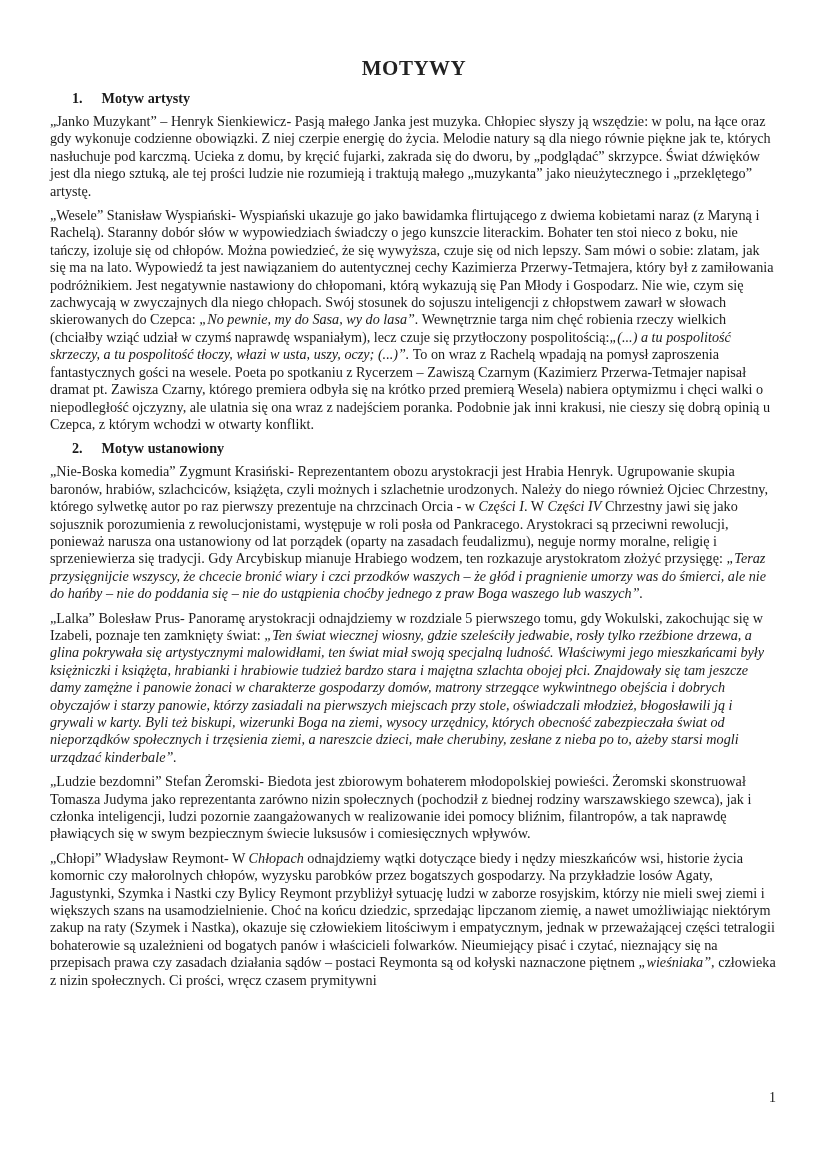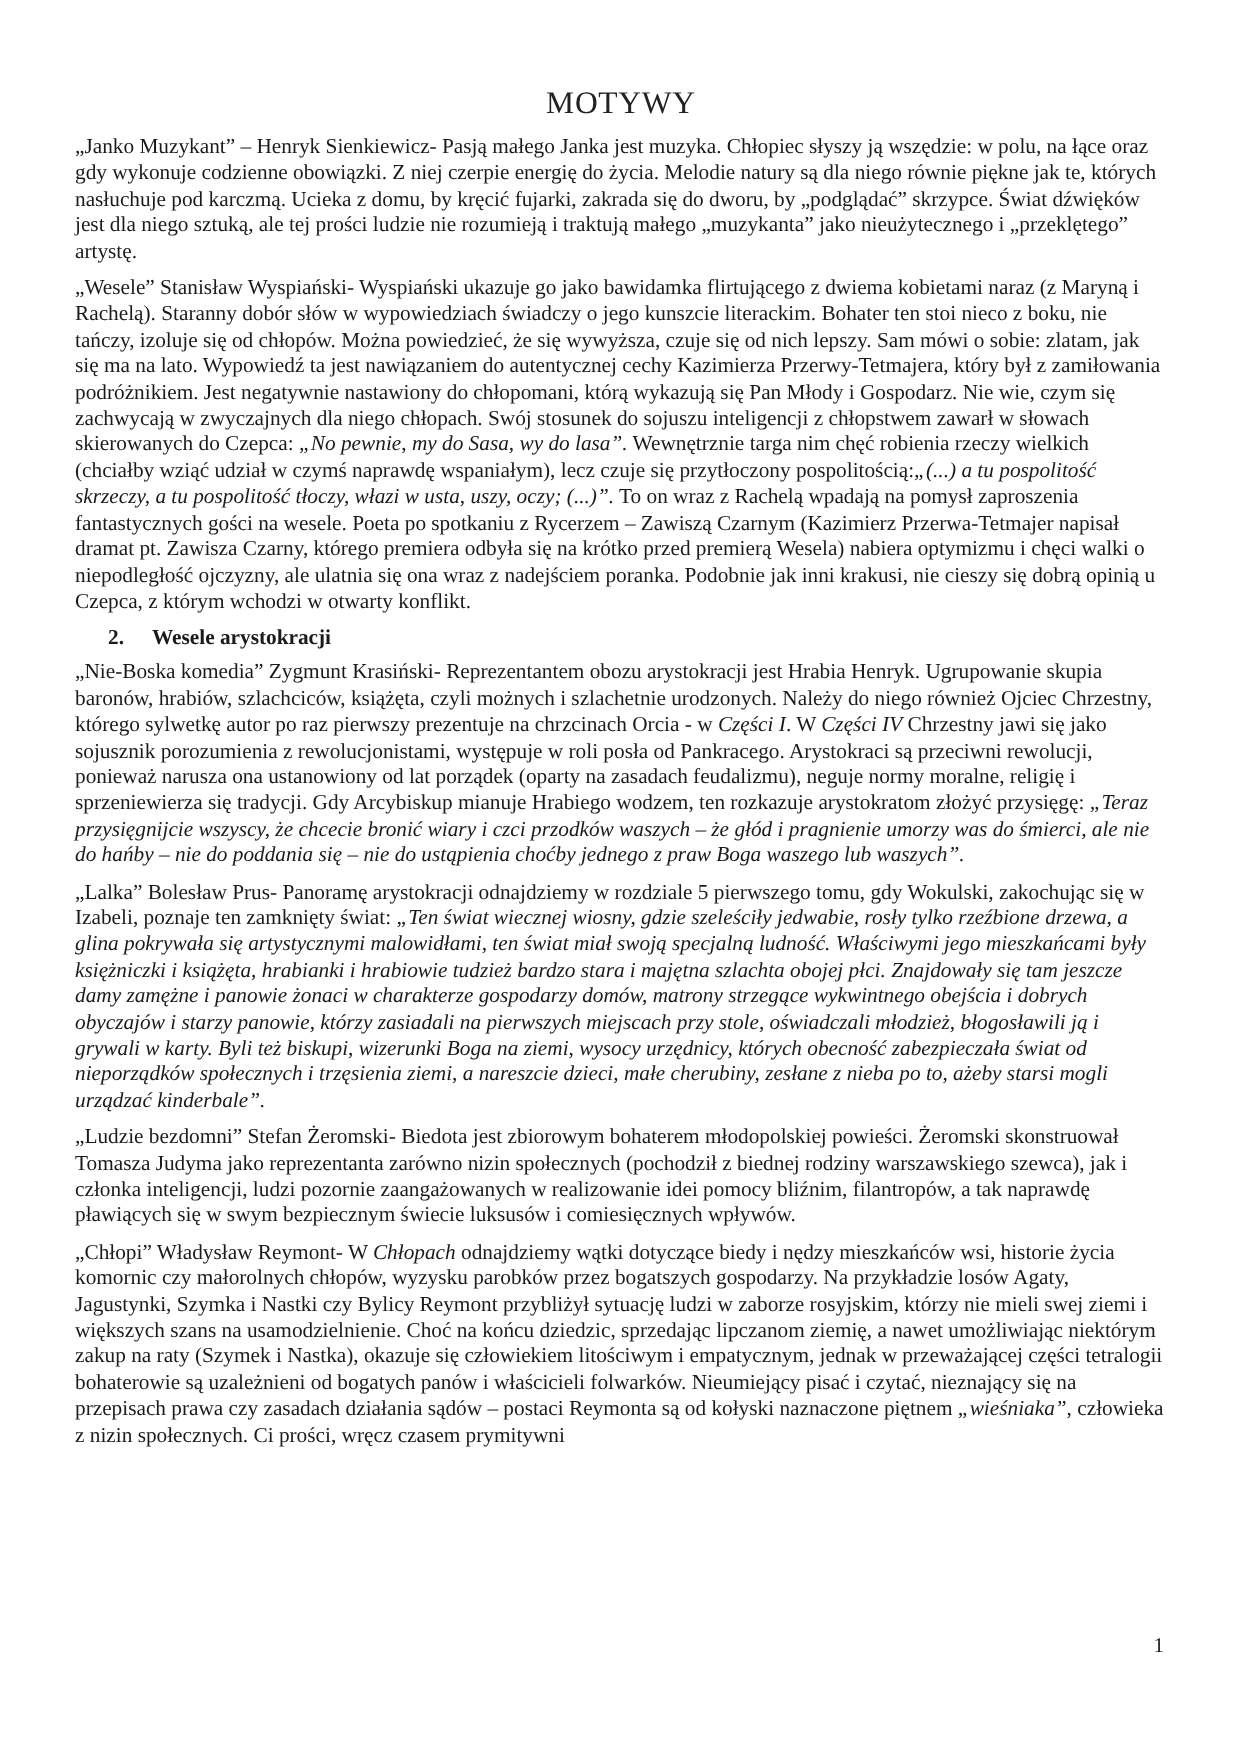--- a/index.html
+++ b/index.html
@@ -1,41 +1,45 @@
 <!DOCTYPE html>
 <html><head>
 <meta charset="utf-8">
 <style>
   html, body { margin: 0; padding: 0; background: #ffffff; }
   body { width: 828px; height: 1171px; position: relative; overflow: hidden;
          font-family: "Liberation Serif", "DejaVu Serif", serif; color: #1a1a1a; }
   .page { position: absolute; left: 50px; top: 50px; width: 728px; }
-  .title { text-align: center; font-size: 21px; letter-spacing: 0.5px; margin: 6px 0 9px 0; font-weight: normal; color: #222; }
+  .title { text-align: center; font-size: 21px; letter-spacing: 0.5px; margin: 6px 0 9px 0; font-weight: bold; color: #222; }
   .section-heading { font-weight: bold; font-size: 14.2px; margin: 0 0 6px 22px; }
   .section-heading .num { display: inline-block; width: 26px; }
   .para { font-size: 14.2px; line-height: 17.4px; margin: 0 0 7px 0; text-align: left; }
   .para b { font-weight: normal; }
   .para i { font-style: italic; text-align: right; }
   .page-number { position: absolute; right: 52px; top: 1090px; font-size: 14px; }
 </style>
 </head>
 <body>
 
 <div class="page">
   <div class="title">MOTYWY</div>
 
   <div>
+    <div class="section-heading">
+      <span class="num">1.</span>
+      <span>Motyw artysty</span>
+    </div>
     <p class="para"><b>„Janko Muzykant” – Henryk Sienkiewicz</b><span>- Pasją małego Janka jest muzyka. Chłopiec słyszy ją wszędzie: w polu, na łące oraz gdy wykonuje codzienne obowiązki. Z niej czerpie energię do życia. Melodie natury są dla niego równie piękne jak te, których nasłuchuje pod karczmą. Ucieka z domu, by kręcić fujarki, zakrada się do dworu, by „podglądać” skrzypce. Świat dźwięków jest dla niego sztuką, ale tej prości ludzie nie rozumieją i traktują małego „muzykanta” jako nieużytecznego i „przeklętego” artystę.</span></p>
     <p class="para"><b>„Wesele” Stanisław Wyspiański</b><span>- Wyspiański ukazuje go jako bawidamka flirtującego z dwiema kobietami naraz (z Maryną i Rachelą). Staranny dobór słów w wypowiedziach świadczy o jego kunszcie literackim. Bohater ten stoi nieco z boku, nie tańczy, izoluje się od chłopów. Można powiedzieć, że się wywyższa, czuje się od nich lepszy. Sam mówi o sobie: zlatam, jak się ma na lato. Wypowiedź ta jest nawiązaniem do autentycznej cechy Kazimierza Przerwy-Tetmajera, który był z zamiłowania podróżnikiem. Jest negatywnie nastawiony do chłopomani, którą wykazują się Pan Młody i Gospodarz. Nie wie, czym się zachwycają w zwyczajnych dla niego chłopach. Swój stosunek do sojuszu inteligencji z chłopstwem zawarł w słowach skierowanych do Czepca: </span><i>„No pewnie, my do Sasa, wy do lasa”.</i><span> Wewnętrznie targa nim chęć robienia rzeczy wielkich (chciałby wziąć udział w czymś naprawdę wspaniałym), lecz czuje się przytłoczony pospolitością:</span><i>„(...) a tu pospolitość skrzeczy, a tu pospolitość tłoczy, włazi w usta, uszy, oczy; (...)”.</i><span> To on wraz z Rachelą wpadają na pomysł zaproszenia fantastycznych gości na wesele. Poeta po spotkaniu z Rycerzem – Zawiszą Czarnym (Kazimierz Przerwa-Tetmajer napisał dramat pt. Zawisza Czarny, którego premiera odbyła się na krótko przed premierą Wesela) nabiera optymizmu i chęci walki o niepodległość ojczyzny, ale ulatnia się ona wraz z nadejściem poranka. Podobnie jak inni krakusi, nie cieszy się dobrą opinią u Czepca, z którym wchodzi w otwarty konflikt.</span></p>
   </div>
 
   <div>
     <div class="section-heading">
       <span class="num">2.</span>
-      <span>Wesele arystokracji</span>
+      <span>Motyw ustanowiony</span>
     </div>
     <p class="para"><b>„Nie-Boska komedia” Zygmunt Krasiński-</b><span> Reprezentantem obozu arystokracji jest Hrabia Henryk. Ugrupowanie skupia baronów, hrabiów, szlachciców, książęta, czyli możnych i szlachetnie urodzonych. Należy do niego również Ojciec Chrzestny, którego sylwetkę autor po raz pierwszy prezentuje na chrzcinach Orcia - w </span><i>Części I</i><span>. W </span><i>Części IV</i><span> Chrzestny jawi się jako sojusznik porozumienia z rewolucjonistami, występuje w roli posła od Pankracego. Arystokraci są przeciwni rewolucji, ponieważ narusza ona ustanowiony od lat porządek (oparty na zasadach feudalizmu), neguje normy moralne, religię i sprzeniewierza się tradycji. Gdy Arcybiskup mianuje Hrabiego wodzem, ten rozkazuje arystokratom złożyć przysięgę: </span><i>„Teraz przysięgnijcie wszyscy, że chcecie bronić wiary i czci przodków waszych – że głód i pragnienie umorzy was do śmierci, ale nie do hańby – nie do poddania się – nie do ustąpienia choćby jednego z praw Boga waszego lub waszych”.</i></p>
     <p class="para"><b>„Lalka” Bolesław Prus</b><span>- Panoramę arystokracji odnajdziemy w rozdziale 5 pierwszego tomu, gdy Wokulski, zakochując się w Izabeli, poznaje ten zamknięty świat: </span><i>„Ten </i><b style="font-style: italic;">świat wiecznej wiosny</b><i>, gdzie szeleściły jedwabie, rosły tylko rzeźbione drzewa, a glina pokrywała się artystycznymi malowidłami, ten świat miał swoją specjalną ludność. Właściwymi jego mieszkańcami były księżniczki i książęta, hrabianki i hrabiowie tudzież bardzo stara i majętna szlachta obojej płci. Znajdowały się tam jeszcze damy zamężne i panowie żonaci w charakterze gospodarzy domów, matrony strzegące wykwintnego obejścia i dobrych obyczajów i starzy panowie, którzy zasiadali na pierwszych miejscach przy stole, oświadczali młodzież, błogosławili ją i grywali w karty. Byli też biskupi, wizerunki Boga na ziemi, wysocy urzędnicy, których obecność zabezpieczała świat od nieporządków społecznych i trzęsienia ziemi, a nareszcie dzieci, małe cherubiny, zesłane z nieba po to, ażeby starsi mogli urządzać kinderbale”.</i></p>
   </div>
 
   <div>
     <p class="para"><b>„Ludzie bezdomni” Stefan Żeromski-</b><span> Biedota jest zbiorowym bohaterem młodopolskiej powieści. Żeromski skonstruował Tomasza Judyma jako reprezentanta zarówno nizin społecznych (pochodził z biednej rodziny warszawskiego szewca), jak i członka inteligencji, ludzi pozornie zaangażowanych w realizowanie idei pomocy bliźnim, filantropów, a tak naprawdę pławiących się w swym bezpiecznym świecie luksusów i comiesięcznych wpływów.</span></p>
     <p class="para"><b>„Chłopi” Władysław Reymont</b><span>- W </span><i>Chłopach</i><span> odnajdziemy wątki dotyczące </span><b>biedy i nędzy</b><span> mieszkańców wsi, historie życia komornic czy małorolnych chłopów, wyzysku parobków przez bogatszych gospodarzy. Na przykładzie losów Agaty, Jagustynki, Szymka i Nastki czy Bylicy Reymont przybliżył sytuację ludzi w zaborze rosyjskim, którzy nie mieli swej ziemi i większych szans na usamodzielnienie. Choć na końcu dziedzic, sprzedając lipczanom ziemię, a nawet umożliwiając niektórym zakup na raty (Szymek i Nastka), okazuje się człowiekiem litościwym i empatycznym, jednak w przeważającej części tetralogii </span><b>bohaterowie są uzależnieni od bogatych panów i właścicieli folwarków</b><span>. Nieumiejący pisać i czytać, nieznający się na przepisach prawa czy zasadach działania sądów – postaci Reymonta są od kołyski naznaczone piętnem </span><i>„wieśniaka”</i><span>, człowieka z nizin społecznych. Ci prości, wręcz czasem prymitywni</span></p>
   </div>
 </div>

